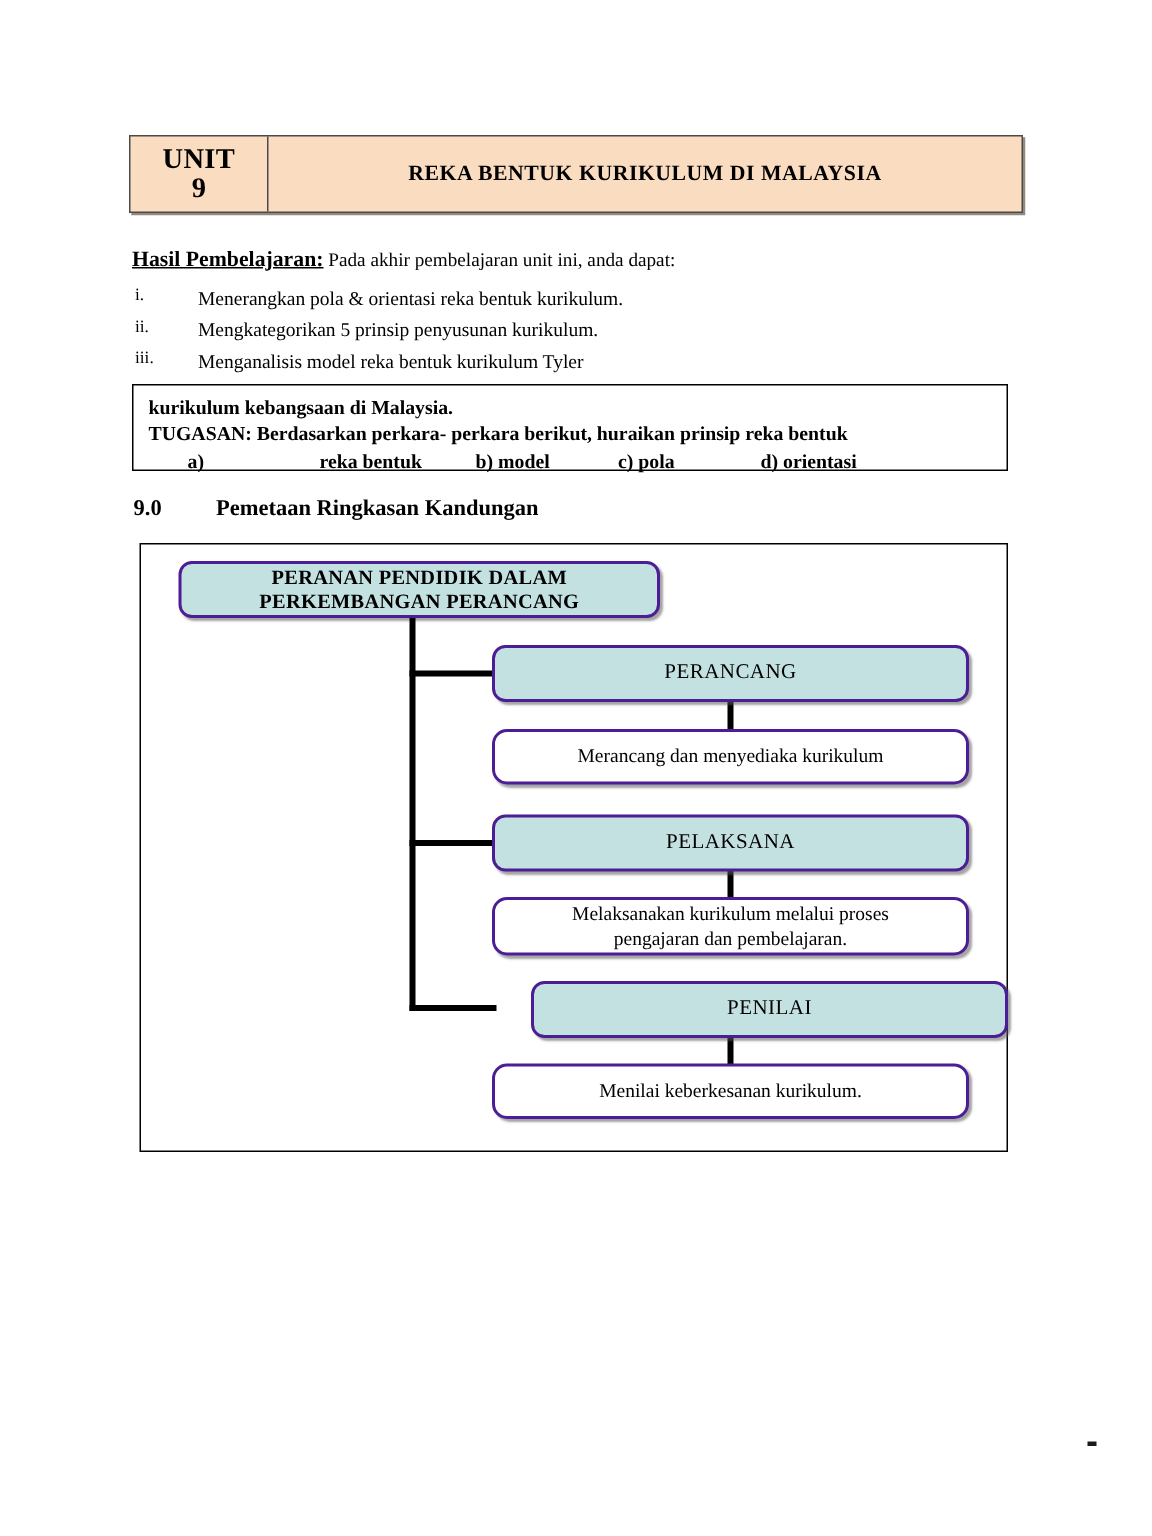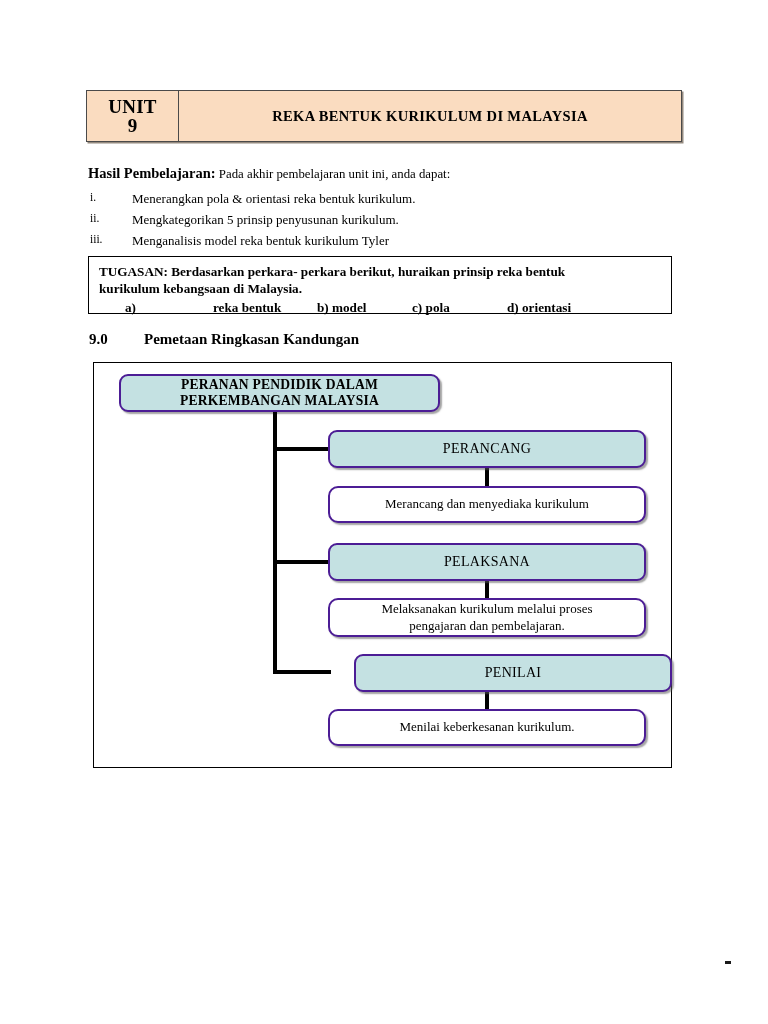--- a/index.html
+++ b/index.html
@@ -36,21 +36,21 @@
     flex:1;display:flex;align-items:center;justify-content:center;
   }
   .unit-title{
     font-weight:bold;font-size:14.5px;letter-spacing:.35px;
     text-align:center;
   }
 
   
   .outcomes{position:absolute;left:88px;top:163px;width:600px;}
   .outcomes-lead{font-size:13.5px;line-height:1.5;}
-  .outcomes-lead b{font-weight:bold;font-size:14.5px;}
+  .outcomes-lead b{font-weight:bold;font-size:14.5px;text-decoration:underline;}
   .outcomes-lead .lead-rest{font-size:12.8px;}
   .olist{margin:3px 0 0 0;padding:0;list-style:none;}
   .olist li{
     font-size:13px;line-height:1.62;
     display:flex;
   }
   .olist .num{width:42px;flex:none;font-size:11.5px;padding-left:2px;}
   .olist .txt{flex:1;}
 
   
@@ -156,43 +156,43 @@
         <span class="txt">Mengkategorikan 5 prinsip penyusunan kurikulum.</span>
       </li>
       <li>
         <span class="num">iii.</span>
         <span class="txt">Menganalisis model reka bentuk kurikulum Tyler</span>
       </li>
     </ul>
   </div>
 
   <div class="tugasan">
+    <div class="tugasan-line">kurikulum kebangsaan di Malaysia.</div>
     <div class="tugasan-line">TUGASAN: Berdasarkan perkara- perkara berikut, huraikan prinsip reka bentuk</div>
-    <div class="tugasan-line">kurikulum kebangsaan di Malaysia.</div>
     <div class="tugasan-opts">
       <span class="o1">a)</span>
       <span class="o2">reka bentuk</span>
       <span class="o3">b) model</span>
       <span class="o3">c) pola</span>
       <span>d) orientasi</span>
     </div>
   </div>
 
   <div class="sec-heading">
     <span class="sec-no">9.0</span>
     <span>Pemetaan Ringkasan Kandungan</span>
   </div>
 
   <div class="diagram">
     <div class="dgm-inner">
 
       <div class="node root">
         <div class="lbl">
           <div>PERANAN PENDIDIK DALAM</div>
-          <div>PERKEMBANGAN MALAYSIA</div>
+          <div>PERKEMBANGAN PERANCANG</div>
         </div>
       </div>
 
       <div class="trunk" style="left:179px;top:49px;width:4px;height:262px;"></div>
 
       <div class="trunk" style="left:179px;top:84px;width:58px;height:4px;"></div>
       <div class="trunk" style="left:179px;top:197px;width:58px;height:4px;"></div>
       <div class="trunk" style="left:179px;top:307px;width:58px;height:4px;"></div>
 
       <div class="trunk" style="left:391px;top:104px;width:4px;height:24px;"></div>

